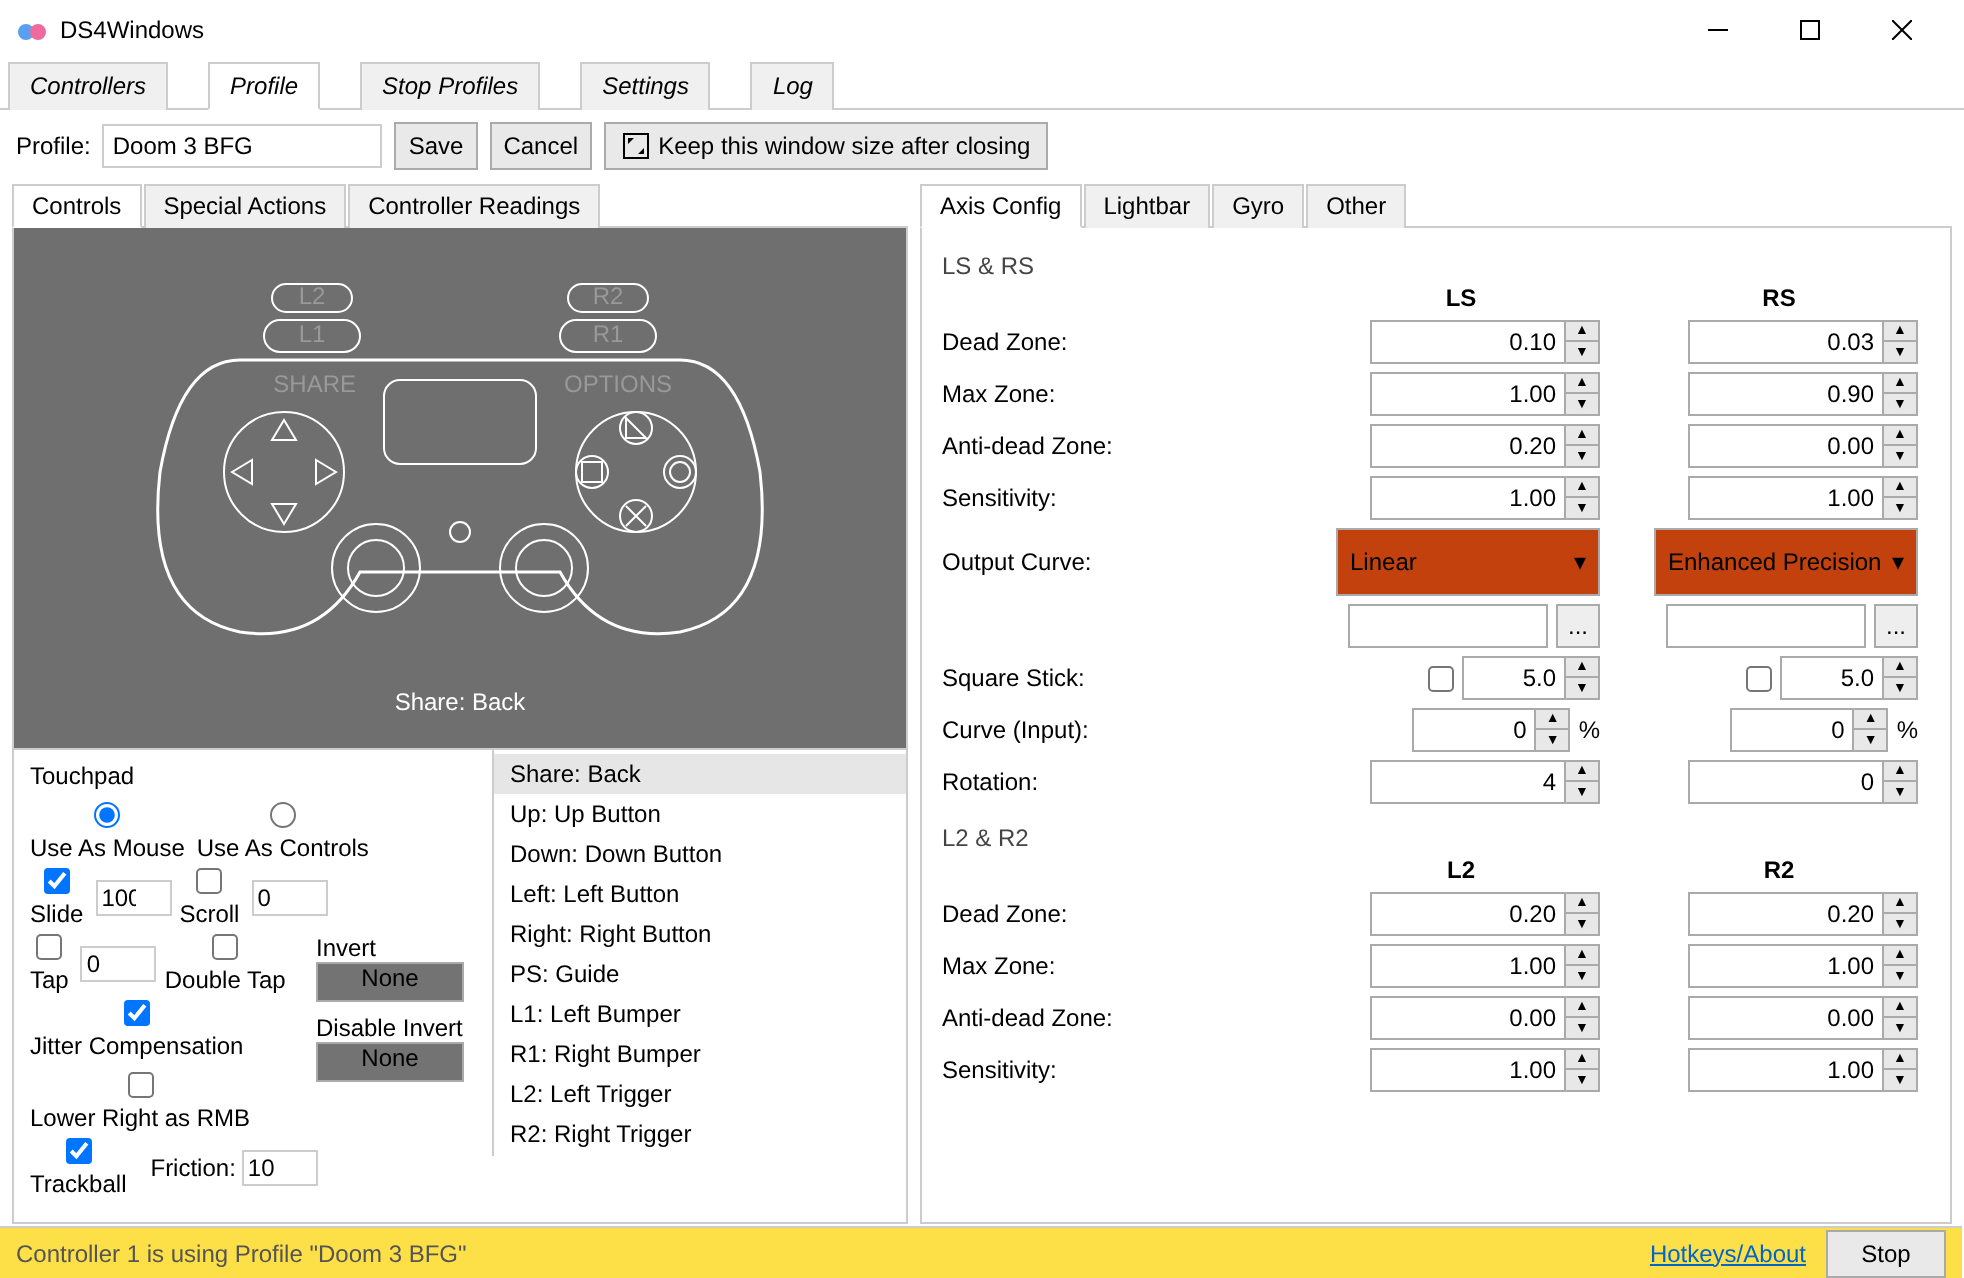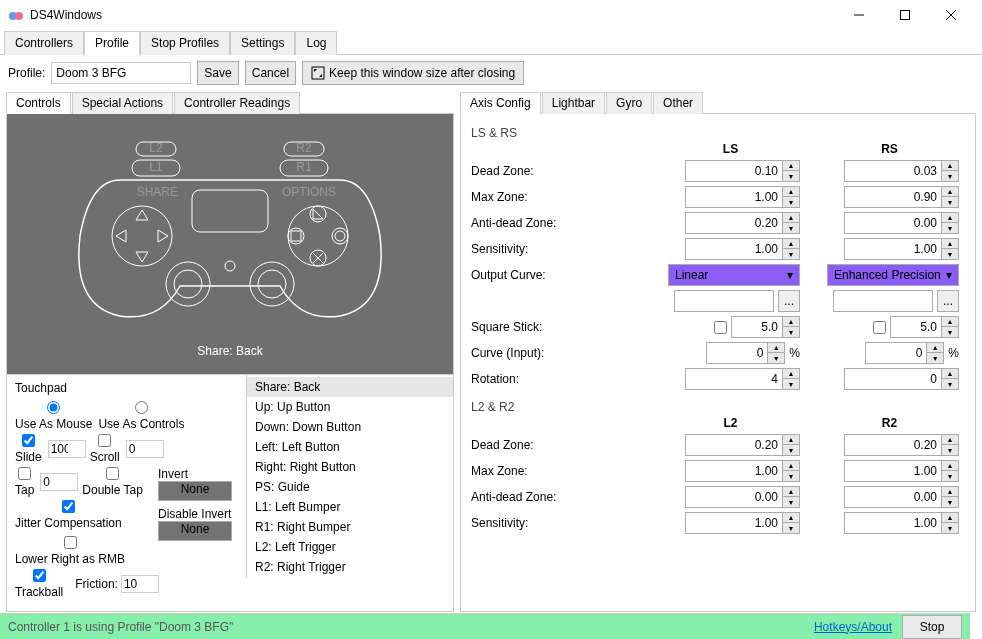--- a/index.html
+++ b/index.html
@@ -8,21 +8,21 @@
 
 .titlebar { display: flex; align-items: center; height: 30px; padding: 0 8px; }
 .titlebar .icon { width:16px;height:16px;margin-right:6px;display:inline-block; }
 .titlebar .title { flex:1; }
 .winbtns { display:flex; }
 .winbtn { width:46px; height:30px; display:flex; align-items:center; justify-content:center; }
 .winbtn svg { width:10px; height:10px; }
 
 
 .tabstrip { display:flex; border-bottom:1px solid #ccc; padding-left:4px; }
-.tab { padding:4px 10px; border:1px solid #ccc; border-bottom:none; background:#f0f0f0; margin-right:0; position:relative; top:1px; cursor:default;}
+.tab { padding:4px 10px; border:1px solid #ccc; border-bottom:none; background:#f0f0f0; margin-right:20px; position:relative; top:1px; cursor:default;font-style:italic;}
 .tab.active { background:#fff; border-bottom:1px solid #fff; }
 
 
 .profilerow { display:flex; align-items:center; gap:6px; padding:6px 8px; }
 .profilerow input[type=text]{ width:140px; height:22px; padding:2px 4px; border:1px solid #ccc;}
 .btn { background:#e9e9e9; border:1px solid #aaa; padding:2px 8px; height:24px; display:inline-flex; align-items:center; gap:4px;}
 .btn.small{padding:2px 6px;}
 
 
 .body { display:flex; gap:6px; padding:0 6px; }
@@ -58,27 +58,27 @@
 .header-row .lbl{width:180px;}
 .header-row .colh{flex:1;text-align:center;font-weight:bold;}
 .cfgrow{display:flex;align-items:center;margin:4px 0;}
 .cfgrow .lbl{width:180px;}
 .cfgrow .cell{flex:1;display:flex;align-items:center;justify-content:flex-end;gap:4px;padding-right:10px;}
 .spin{display:flex;align-items:center;border:1px solid #aaa;height:22px;background:#fff;}
 .spin input{border:none;width:96px;text-align:right;padding:0 4px;height:20px;outline:none;}
 .spin .arrows{display:flex;flex-direction:column;border-left:1px solid #aaa;background:#e8e8e8;}
 .spin .arrows span{width:16px;height:10px;display:flex;align-items:center;justify-content:center;font-size:7px;line-height:7px;border-bottom:1px solid #aaa;}
 .spin .arrows span:last-child{border-bottom:none;}
-.combo2{border:1px solid #aaa;background:#8b5cf6;height:22px;width:132px;display:flex;align-items:center;justify-content:space-between;padding:0 6px;}
+.combo2{border:1px solid #aaa;background:#c2410c;height:34px;width:132px;display:flex;align-items:center;justify-content:space-between;padding:0 6px;}
 .txtbox{border:1px solid #aaa;height:22px;width:100px;background:#fff;}
 .sqbtn{border:1px solid #aaa;background:#eee;width:22px;height:22px;display:flex;align-items:center;justify-content:center;}
 input[type=checkbox]{width:13px;height:13px;}
 
 
-.statusbar{position:absolute;bottom:0;left:0;right:12px;height:26px;border-top:1px solid #ccc;display:flex;align-items:center;padding:0 8px;background:#86efac;}
+.statusbar{position:absolute;bottom:0;left:0;right:1px;height:26px;border-top:1px solid #ccc;display:flex;align-items:center;padding:0 8px;background:#fde047;}
 .statusbar .status{flex:1;color:#555;}
 .statusbar a{color:#0066cc;text-decoration:underline;margin-right:10px;}
 
 
 .pad-svg{width:360px;height:200px;}
 </style>
 </head>
 <body>
 
 <div class="titlebar">

